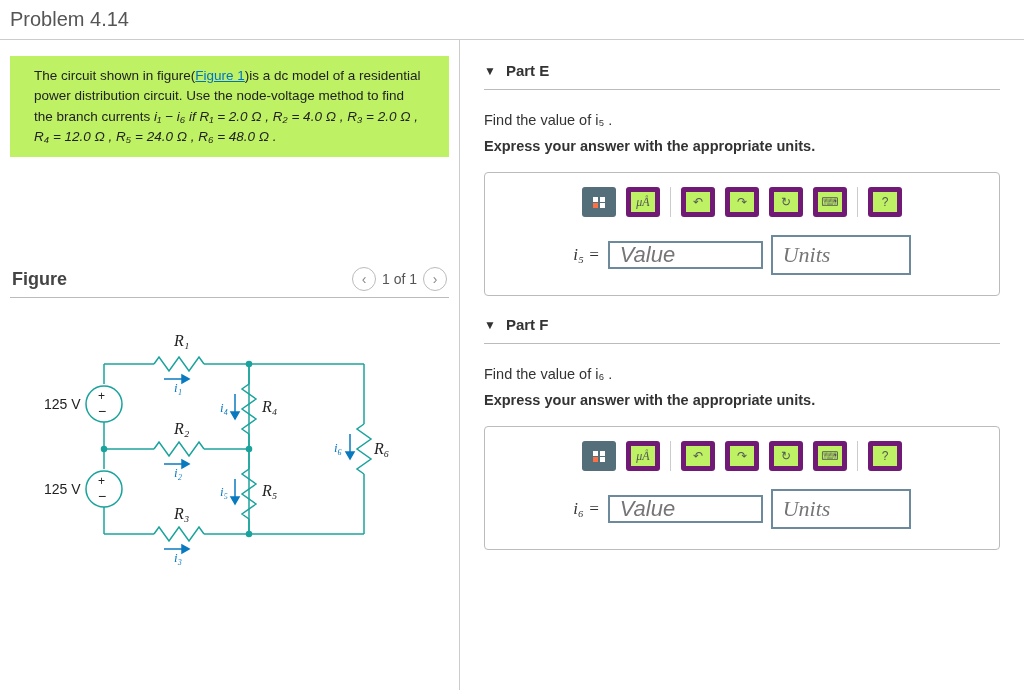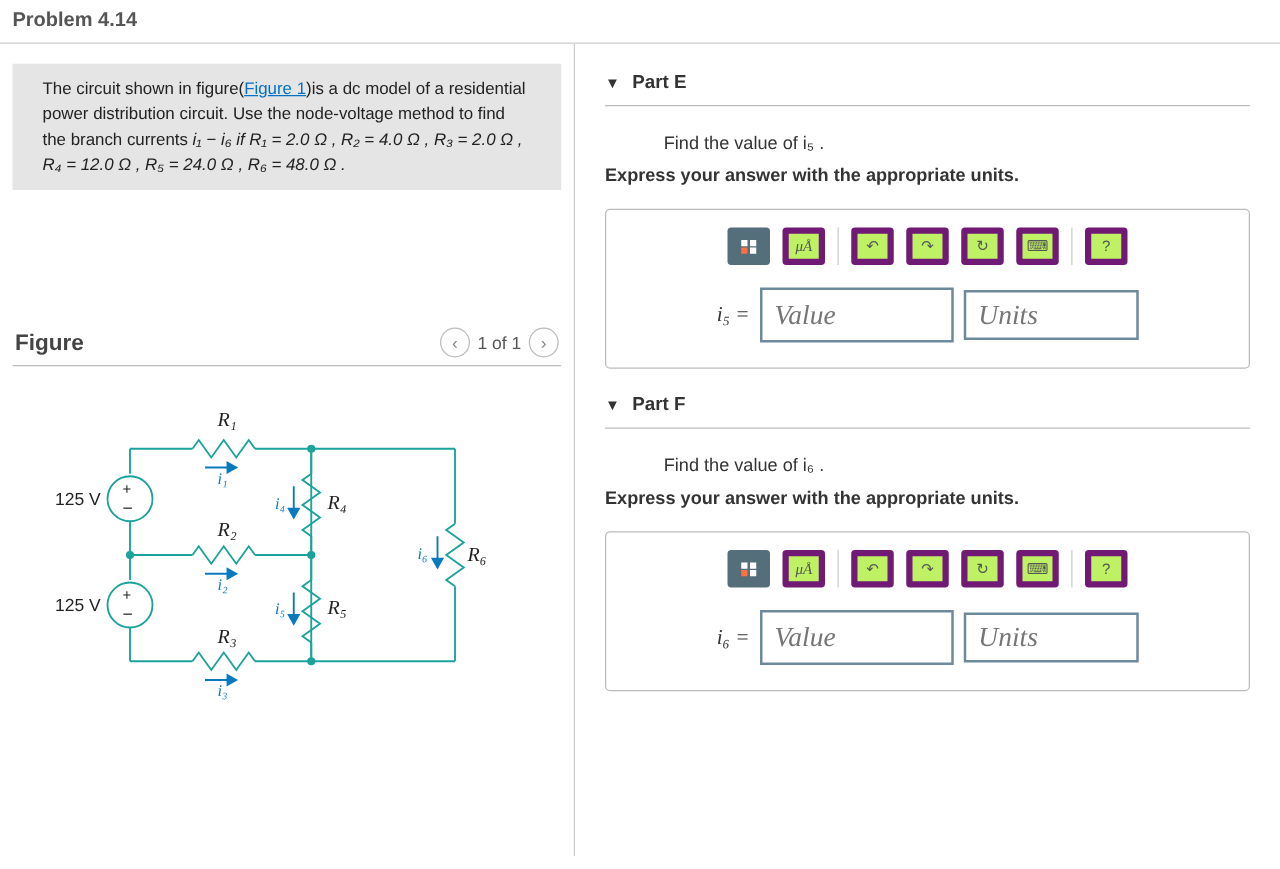--- a/index.html
+++ b/index.html
@@ -1,50 +1,50 @@
 <!DOCTYPE html>
 <html><head>
 <meta charset="utf-8">
 <style>
   * { box-sizing: border-box; margin: 0; padding: 0; }
   body { font-family: Arial, Helvetica, sans-serif; font-size: 14px; color: #333; background: #fff; }
-  .page-title { font-size: 16px; font-weight: bold; color: #555; padding: 8px 10px; border-bottom: 1px solid #ccc; }
+  .page-title { font-size: 20px; font-weight: normal; color: #555; padding: 8px 10px; border-bottom: 1px solid #ccc; }
   .content { display: flex; height: 650px; }
   .left-col { width: 460px; border-right: 1px solid #ccc; padding: 16px 10px 10px 10px; }
   .right-col { flex: 1; padding: 16px 24px 10px 24px; overflow: hidden; }
-  .problem-box { background: #e5e5e5; padding: 10px 24px; font-size: 13.5px; line-height: 1.5; color: #222; }
+  .problem-box { background: #bef264; padding: 10px 24px; font-size: 13.5px; line-height: 1.5; color: #222; }
   .problem-box a { color: #0072c6; text-decoration: underline; }
   .problem-box .math { font-style: italic; }
   .figure-head { display: flex; align-items: center; justify-content: space-between; margin-top: 110px; padding: 0 2px; gap: 40px; }
   .figure-head h2 { font-size: 18px; font-weight: bold; color: #444; }
   .nav-group { display: flex; align-items: center; gap: 6px; font-size: 14px; color: #555; }
   .circ-btn { width: 24px; height: 24px; border: 1px solid #bbb; border-radius: 50%; background: #fff; display: flex; align-items: center; justify-content: center; font-size: 14px; color: #888; cursor: pointer; }
   .fig-hr { border: none; border-top: 1px solid #bbb; margin: 6px 0 16px 0; }
   .circuit { padding: 10px 10px 0 24px; }
 
   .part-header { display: flex; align-items: center; gap: 10px; padding: 6px 0 10px 0; cursor: pointer; }
   .part-header .tri { font-size: 12px; color: #333; }
   .part-header .label { font-weight: bold; font-size: 15px; }
   .part-hr { border: none; border-top: 1px solid #bbb; margin: 0 0 22px 0; }
-  .prompt { font-size: 14.5px; margin-bottom: 10px; margin-left: 47px; }
+  .prompt { font-size: 14.5px; margin-bottom: 10px; }
   .instr { font-size: 14.5px; font-weight: bold; margin-bottom: 18px; }
 
   .answer-box { border: 1px solid #bbb; border-radius: 4px; padding: 14px 16px 20px 16px; margin-bottom: 14px; }
   .toolbar { display: flex; align-items: center; justify-content: center; gap: 10px; margin-bottom: 18px; }
   .tbtn { width: 34px; height: 30px; border: 5px solid #701a75; border-radius: 3px; background: #bef264; display: flex; align-items: center; justify-content: center; font-size: 12px; color: #555; cursor: pointer; }
   .tbtn.icon1 { border: none; background: #546e7a; color: #fff; font-size: 11px; display:flex; flex-direction:column; gap:1px; padding:3px; }
   .tbtn.icon1 .r1 { display:flex; gap:2px; }
   .tbtn.icon1 .sq { width:5px; height:5px; background:#fff; }
   .tbtn.icon1 .sq.o { background:#ff7043; }
   .tbtn.ua { font-family: 'Times New Roman', serif; font-style: italic; }
   .tsep { width: 1px; height: 30px; background: #ccc; }
 
   .input-row { display: flex; align-items: center; gap: 8px; justify-content: center; }
   .eq-label { font-family: 'Times New Roman', serif; font-style: italic; font-size: 17px; }
-  .val-input { width: 155px; height: 44px; border: 2px solid #6d8a9c; font-family: Liberation Serif, serif; font-style: italic; font-size: 22px; color: #aaa; padding: 0 10px; }
+  .val-input { width: 155px; height: 28px; border: 2px solid #6d8a9c; font-family: Liberation Sans, sans-serif; font-style: italic; font-size: 22px; color: #aaa; padding: 0 10px; }
   .unit-input { width: 140px; height: 40px; border: 2px solid #6d8a9c; font-family: 'Times New Roman', serif; font-style: italic; font-size: 22px; color: #aaa; padding: 0 10px; }
 
   .actions { display: flex; align-items: center; gap: 18px; margin-bottom: 30px; }
   .submit-btn { background: #0072c6; color: #fff; border: none; padding: 8px 18px; font-size: 14px; border-radius: 2px; cursor: pointer; }
   .req-link { color: #0072c6; text-decoration: underline; font-weight: bold; font-size: 14px; cursor: pointer; }
   .part-f-box { margin-top: 10px; }
 </style>
 </head>
 <body>
 

